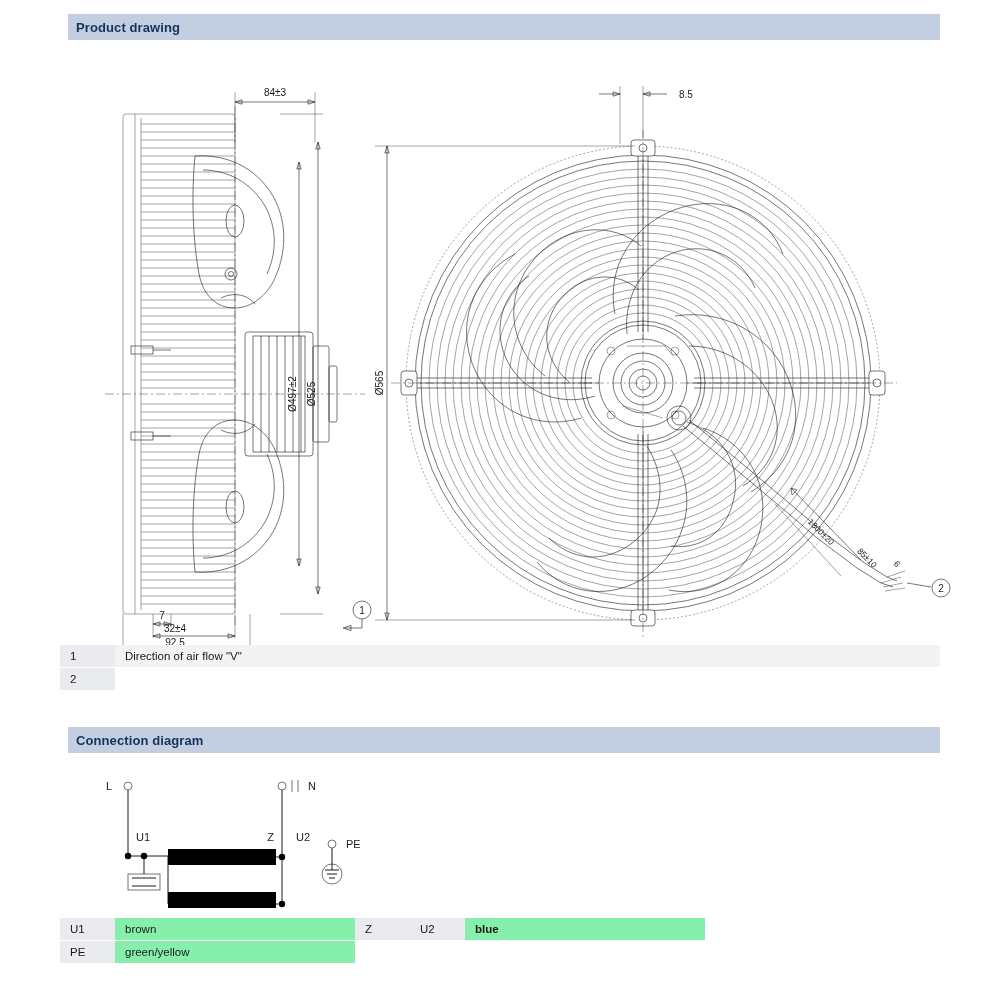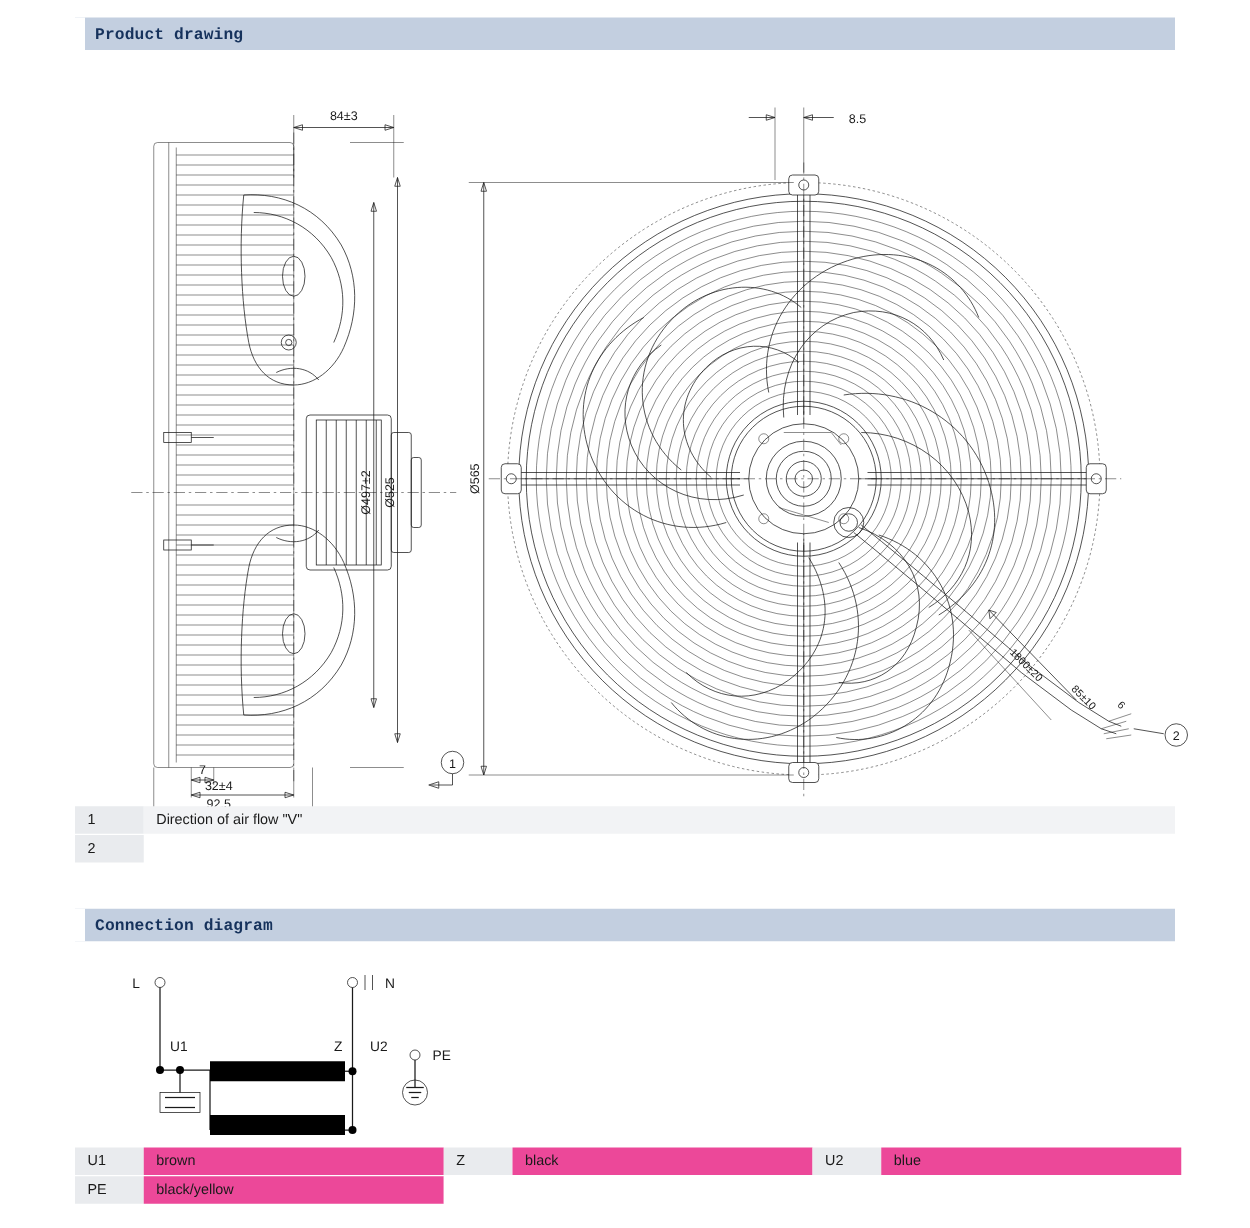--- a/index.html
+++ b/index.html
@@ -14,21 +14,21 @@
     position:absolute;
     left:60px;width:880px;height:26px;
     background:#c3cfe0;
     display:flex;align-items:center;
   }
   .section-header .bar{
     width:8px;height:26px;background:#ffffff;flex:0 0 8px;
   }
   .section-header .title{
     font-size:13px;font-weight:bold;color:#16325c;
-    padding-left:8px;letter-spacing:0.1px;font-family:Liberation Mono, monospace;
+    padding-left:8px;letter-spacing:0.1px;
   }
   #hdr-product{top:14px;}
   #hdr-connection{top:727px;text-align:center;}
 
   .drawing-area{
     position:absolute;left:75px;top:46px;width:880px;height:600px;
   }
   .conn-area{
     position:absolute;left:60px;top:756px;width:880px;height:160px;
   }
@@ -48,24 +48,24 @@
   }
   .legend-row .txt{
     flex:1;background:#f2f3f5;display:flex;align-items:center;padding-left:10px;
     box-sizing:border-box;
   }
   
   #legend-conn{top:918px;}
   .clegend-row{display:flex;height:22px;border-bottom:1px solid #ffffff;}
   .cl-cell{display:flex;align-items:stretch;}
   .cl-key{width:55px;background:#e9ebee;display:flex;align-items:center;padding-left:10px;box-sizing:border-box;}
-  .cl-val{background:#ec4899;display:flex;align-items:center;padding-left:10px;box-sizing:border-box;}
+  .cl-val{background:#86efac;display:flex;align-items:center;padding-left:10px;box-sizing:border-box;}
   .cl-g1 .cl-val{width:240px;}
   .cl-g2 .cl-val{width:240px;}
-  .cl-g3 .cl-val{width:240px;}
+  .cl-g3 .cl-val{width:240px;font-weight:bold;}
   .cl-empty{flex:1;background:#ffffff;}
 
   svg{display:block;}
   .ln{stroke:#1a1a1a;fill:none;}
   .thin{stroke-width:0.6;}
   .vthin{stroke-width:0.4;}
   .med{stroke-width:1;}
   .dash{stroke-dasharray:9 3 2 3;}
   .dot{stroke-dasharray:2 2;}
   text.dim{font-family:"Liberation Sans", sans-serif;font-size:10px;fill:#1a1a1a;}
@@ -469,27 +469,26 @@
 </div>
 
 <div class="legend" id="legend-conn">
   <div class="clegend-row">
     <div class="cl-cell cl-g1">
       <div class="cl-key">U1</div>
       <div class="cl-val">brown</div>
     </div>
     <div class="cl-cell cl-g2">
       <div class="cl-key">Z</div>
-      <div class="cl-val">black</div>
     </div>
     <div class="cl-cell cl-g3">
       <div class="cl-key">U2</div>
       <div class="cl-val">blue</div>
     </div>
   </div>
   <div class="clegend-row">
     <div class="cl-cell cl-g1">
       <div class="cl-key">PE</div>
-      <div class="cl-val">black/yellow</div>
+      <div class="cl-val">green/yellow</div>
     </div>
     <div class="cl-empty"></div>
   </div>
 </div>
 
 </body></html>

